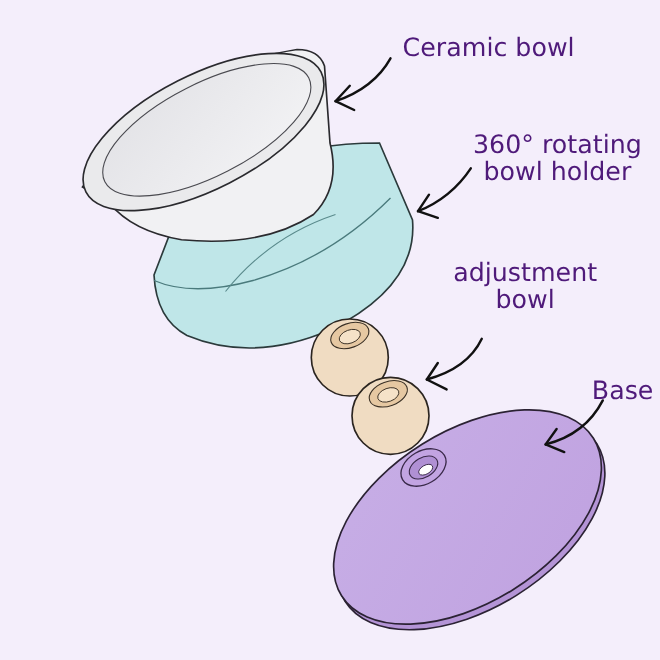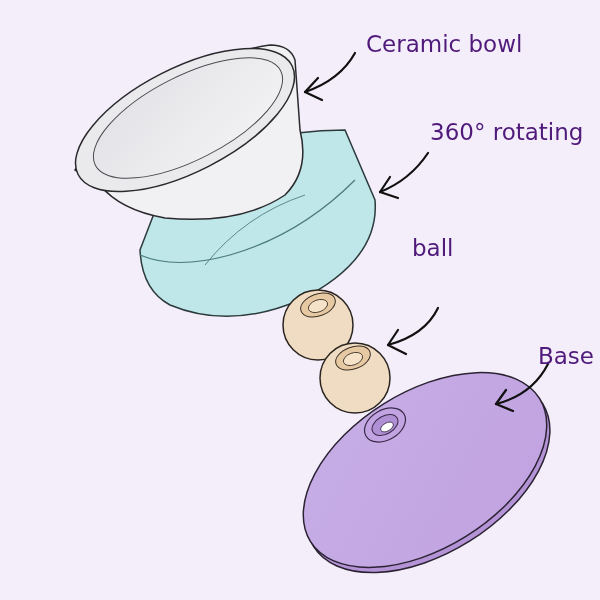--- a/index.html
+++ b/index.html
@@ -79,19 +79,21 @@
       <path d="M496 404 L506 390 M496 404 L513 411"></path>
     </g>
   </g>
 </svg>
 
 <div class="label lbl-bowl">
   <div>Ceramic bowl</div>
 </div>
 <div class="label lbl-holder">
   <div>360° rotating</div>
+  <div>bowl holder</div>
 </div>
 <div class="label lbl-ball">
-  <div>ball</div>
+  <div>adjustment</div>
+  <div>bowl</div>
 </div>
 <div class="label lbl-base">
   <div>Base</div>
 </div>
 
 </body></html>

